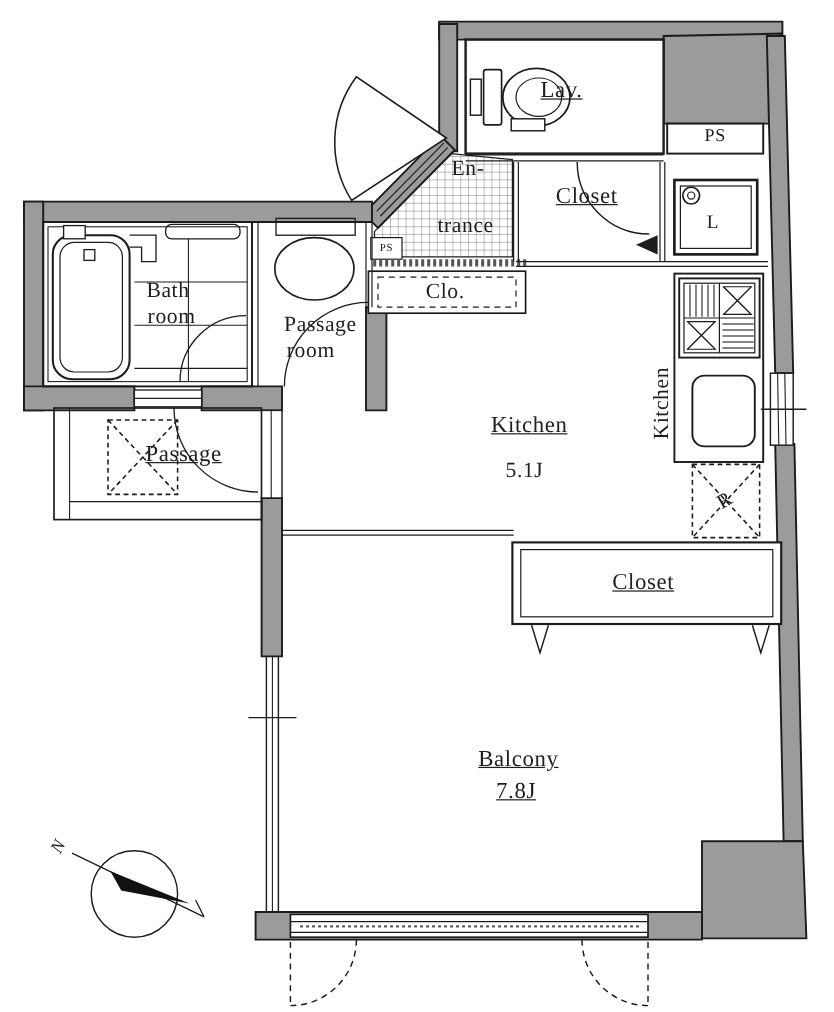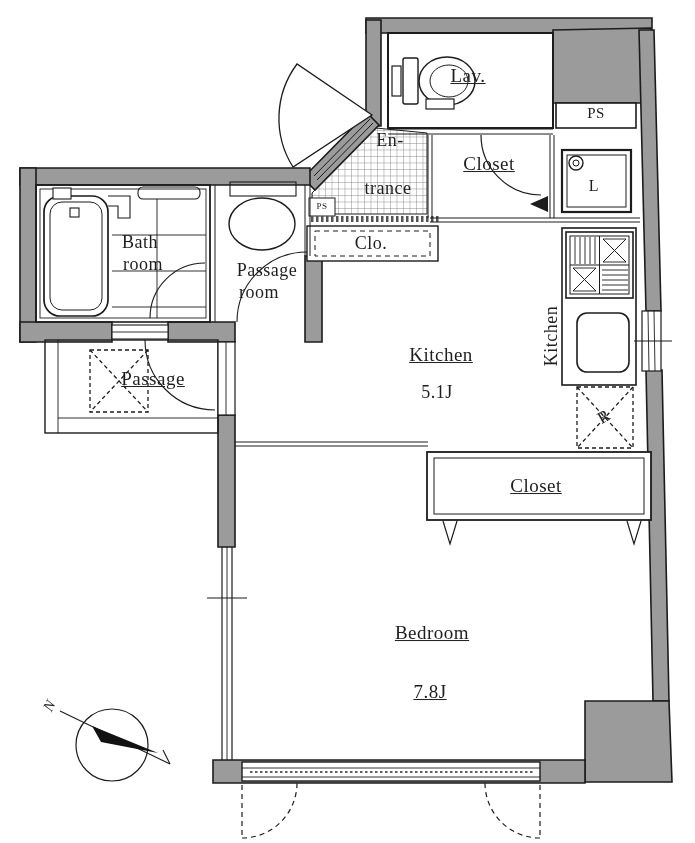--- a/index.html
+++ b/index.html
@@ -240,18 +240,18 @@
 <div class="lbl s18" style="left:371px;top:243px">Clo.</div>
 <div class="lbl s18 rot-kitchen" style="left:551px;top:336px">Kitchen</div>
 <div class="lbl s19" style="left:441px;top:355px">Kitchen</div>
 <div class="lbl s18" style="left:437px;top:392px">5.1J</div>
 <div class="lbl s19" style="left:536px;top:486px">Closet</div>
 <div class="lbl s18" style="left:140px;top:242px">Bath</div>
 <div class="lbl s18" style="left:143px;top:264px">room</div>
 <div class="lbl s18" style="left:267px;top:270px">Passage</div>
 <div class="lbl s18" style="left:259px;top:292px">room</div>
 <div class="lbl s19" style="left:153px;top:379px">Passage</div>
-<div class="lbl s19" style="left:432px;top:633px">Bedroom</div>
-<div class="lbl s19" style="left:430px;top:692px">7.8J</div>
+<div class="lbl s19" style="left:432px;top:633px">Balcony</div>
+<div class="lbl s19" style="left:430px;top:660px">7.8J</div>
 <div class="lbl rot-r" style="left:604px;top:417px">R</div>
 <div class="lbl rot-n" style="left:50px;top:706px">N</div>
 
 </div>
 
 </body></html>

